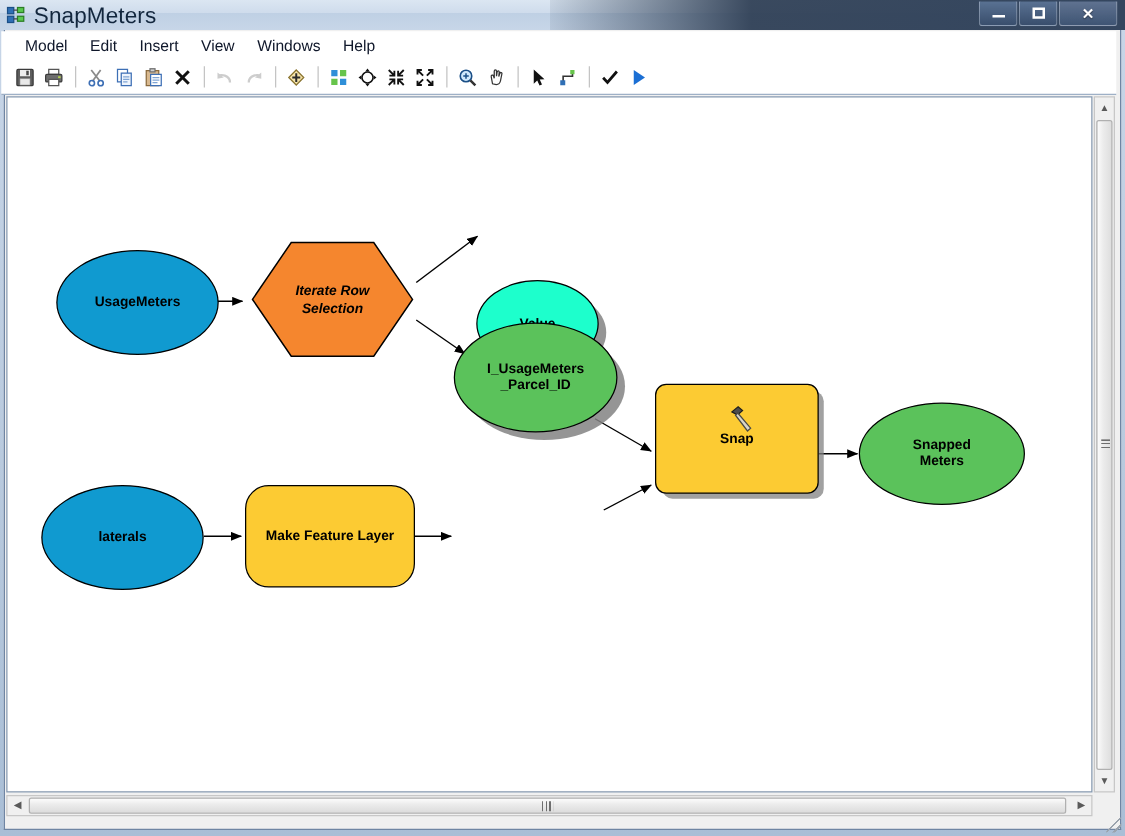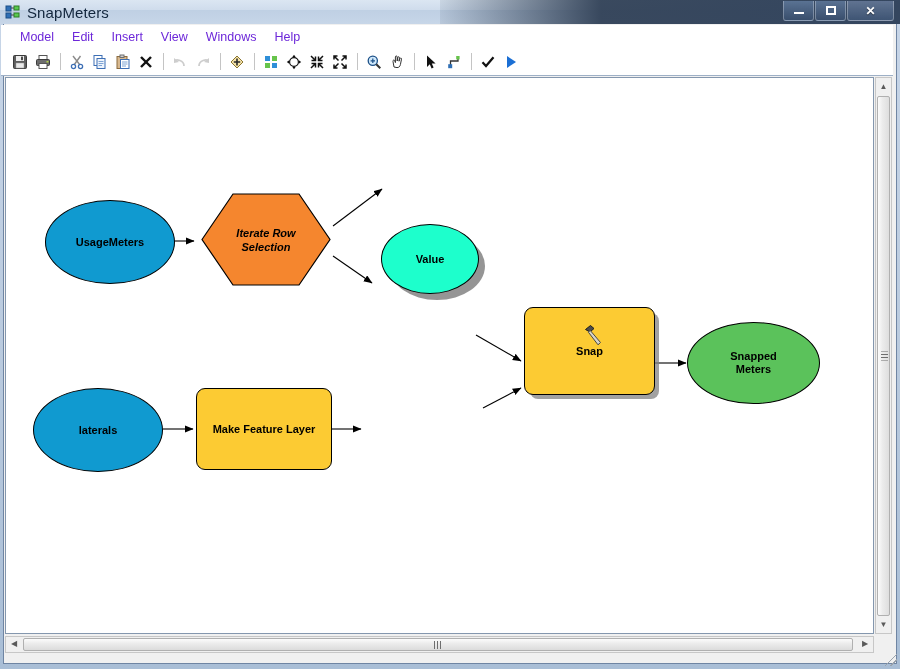--- a/index.html
+++ b/index.html
@@ -40,21 +40,21 @@
   .title-icon {
     position: relative;
     margin-left: 5px;
     width: 16px; height: 16px;
     z-index: 3;
   }
   .title-text {
     position: relative;
     z-index: 3;
     margin-left: 6px;
-    font-size: 15px;
+    font-size: 18px;
     color: #12263d;
     letter-spacing: .1px;
   }
   .win-buttons {
     position: absolute;
     right: 6px; top: 1px;
     display: flex;
     z-index: 4;
   }
   .win-btn {
@@ -94,21 +94,21 @@
     left: 1px; top: 25px;
     width: 892px; height: 23px;
     background: #ffffff;
     display: flex;
     align-items: center;
     padding-left: 10px;
     box-sizing: border-box;
   }
   .menu-item {
     font-size: 12.5px;
-    color: #6d28d9;
+    color: #0f172a;
     padding: 3px 9px;
     cursor: default;
   }
 
   .toolbar {
     position: absolute;
     left: 1px; top: 48px;
     width: 892px; height: 28px;
     background: #ffffff;
     border-bottom: 1px solid #9eb0c6;
@@ -512,20 +512,24 @@
             <span style="white-space:pre-line;font-style:italic;">Iterate Row
 Selection</span>
           </span>
         </div>
       </div>
 
       <div class="node ellipse shadowed" style="left:375px; top:146px; width:98px; height:70px; background:#1DFFCC;">
         <span class="label">Value</span>
       </div>
 
+      <div class="node ellipse shadowed" style="left:357px; top:180px; width:131px; height:88px; background:#5BC25B; white-space:pre-line;">
+        <span class="label" style="white-space:pre-line;">I_UsageMeters
+_Parcel_ID</span>
+      </div>
 
       <div class="node rect shadowed" style="left:518px; top:229px; width:131px; height:88px; background:#FCCB33;">
         <span class="label">Snap</span>
       </div>
 
       <div class="hammer-icon" style="left:576px; top:245px;">
         <svg width="24" height="26" viewBox="0 0 24 26">
           <path d="M3.5 6.5 L8.5 2.5 L12 5.5 L8 9 Z" fill="#4c4c4c" stroke="#1d1d1d" stroke-width="1"></path>
           <path d="M8.2 7.4 L18.5 19.5 L16 21.8 L6.4 9.2 Z" fill="#d8d4c8" stroke="#4a4a44" stroke-width="1"></path>
         </svg>
@@ -533,21 +537,21 @@
 
       <div class="node ellipse" style="left:681px; top:244px; width:133px; height:82px; background:#5BC25B; white-space:pre-line;">
         <span class="label" style="white-space:pre-line;">Snapped
 Meters</span>
       </div>
 
       <div class="node ellipse" style="left:27px; top:310px; width:130px; height:84px; background:#109AD0;">
         <span class="label">laterals</span>
       </div>
 
-      <div class="node rect" style="left:190px; top:310px; width:136px; height:82px; background:#FCCB33;">
+      <div class="node rect" style="left:190px; top:310px; width:136px; height:82px; background:#FCCB33;border-radius:19px;">
         <span class="label">Make Feature Layer</span>
       </div>
 
 
     </div>
   </div>
 
   <div class="vscroll">
     <div class="sb-arrow" style="left:0; top:0;">
       <span>▲</span>

